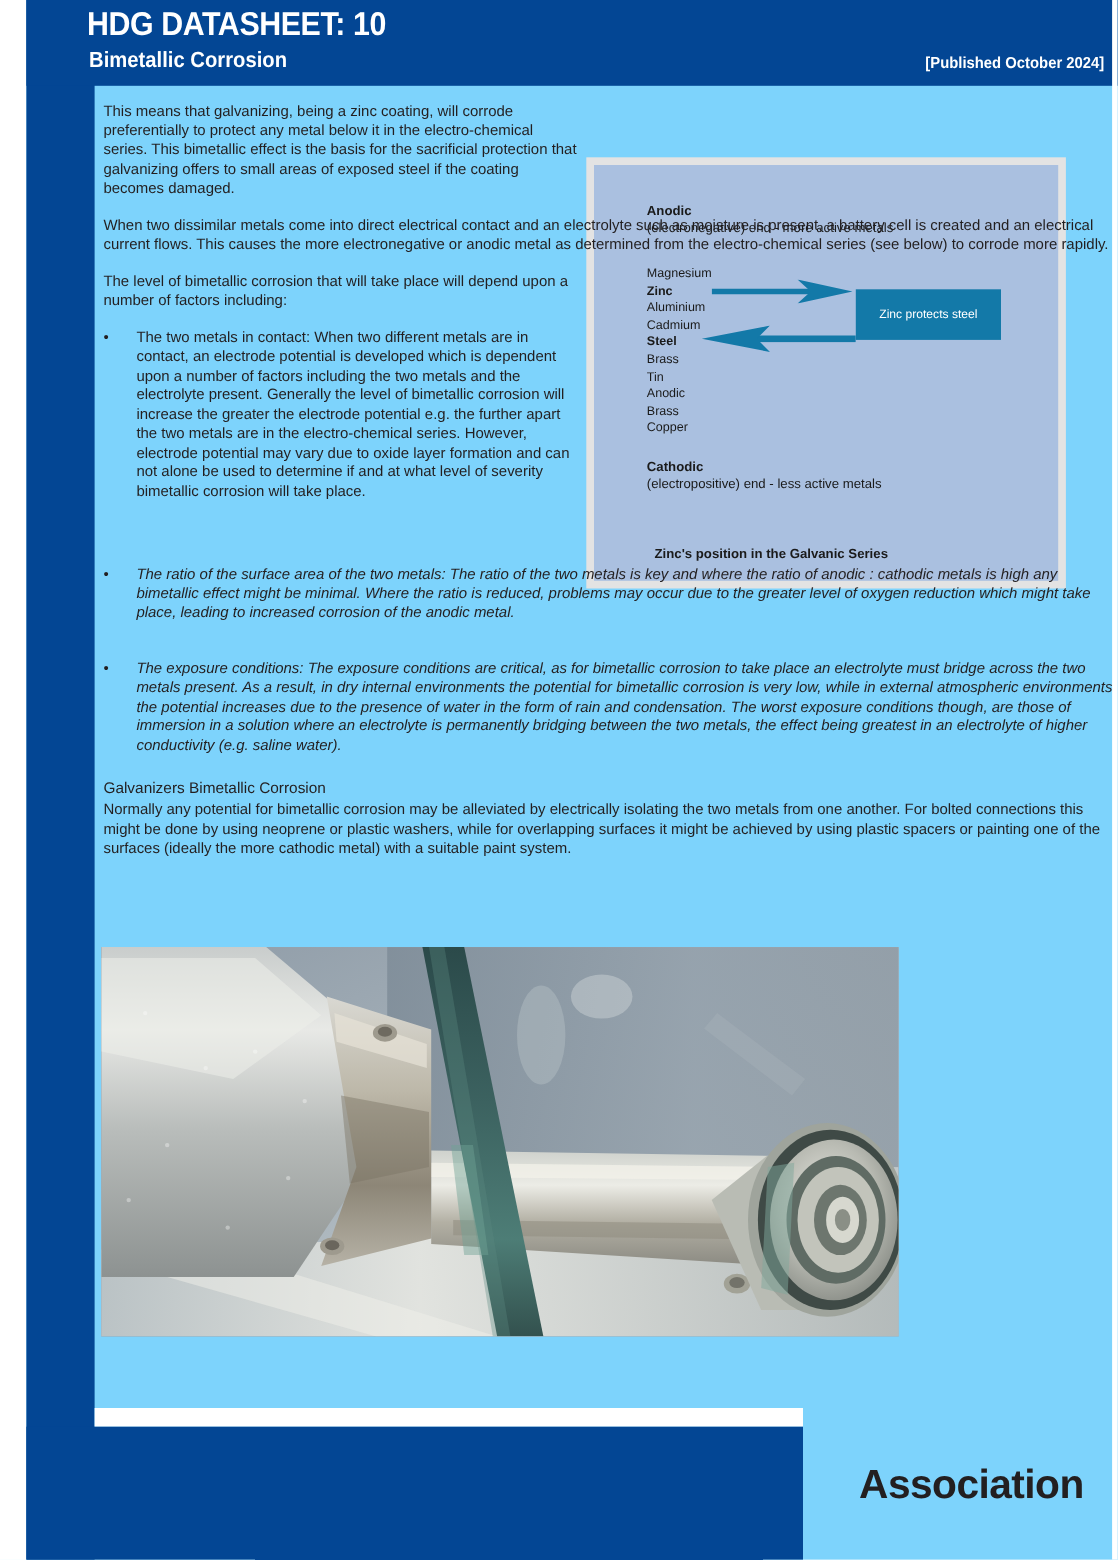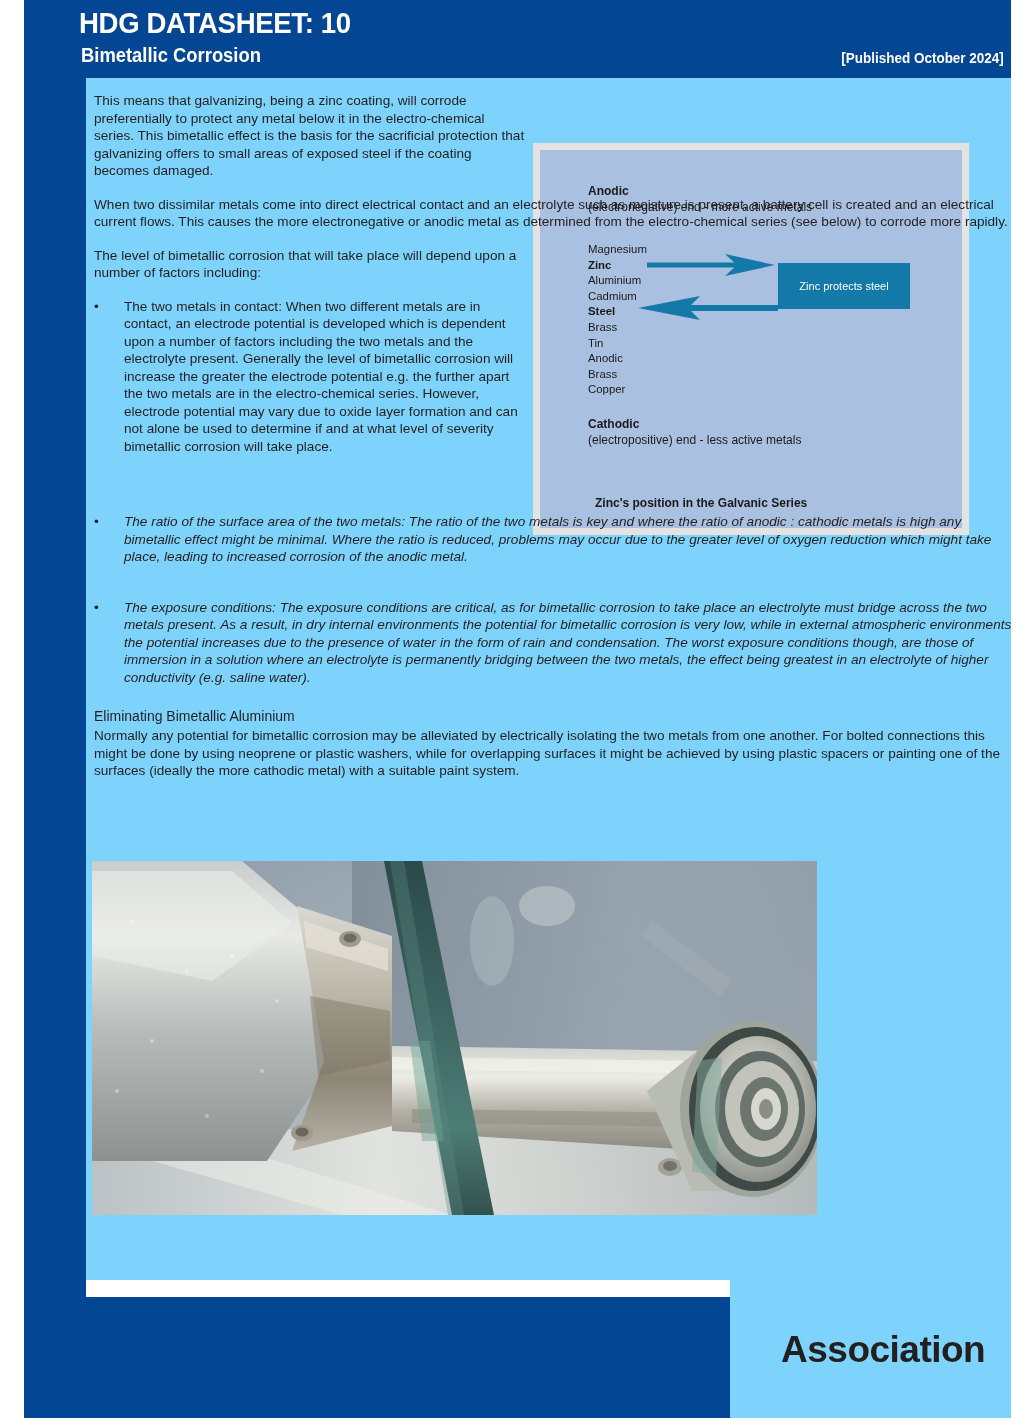--- a/index.html
+++ b/index.html
@@ -294,21 +294,21 @@
 
     <div style="height:17px"></div>
 
     <div class="bullet-row bullet-full">
       <div class="bullet-dot">•</div>
       <div class="bullet-text">The exposure conditions: The exposure conditions are critical, as for bimetallic corrosion to take place an electrolyte must bridge across the two metals present. As a result, in dry internal environments the potential for bimetallic corrosion is very low, while in external atmospheric environments the potential increases due to the presence of water in the form of rain and condensation. The worst exposure conditions though,  are those of immersion in a solution where an electrolyte is permanently bridging between the two metals, the effect being greatest in an electrolyte of higher conductivity (e.g. saline water).</div>
     </div>
 
     <div style="height:5px"></div>
 
-    <div class="section-head">Eliminating Bimetallic Aluminium</div>
+    <div class="section-head">Galvanizers Bimetallic Corrosion</div>
     <p class="para full">Normally any potential for bimetallic corrosion may be alleviated by electrically isolating the two metals from one another. For bolted connections this might be done by using neoprene or plastic washers, while for overlapping surfaces it might be achieved by using plastic spacers or painting one of the surfaces (ideally the more cathodic metal) with a suitable paint system.</p>
   </div>
 
   <div class="photo">
     <svg width="725" height="354" viewBox="0 0 725 354" preserveAspectRatio="none">
       <defs>
         <linearGradient id="bg" x1="0" y1="0" x2="1" y2="1">
           <stop offset="0%" stop-color="#8d9aa6"></stop>
           <stop offset="45%" stop-color="#a9b4bc"></stop>
           <stop offset="100%" stop-color="#cfd4d2"></stop>

